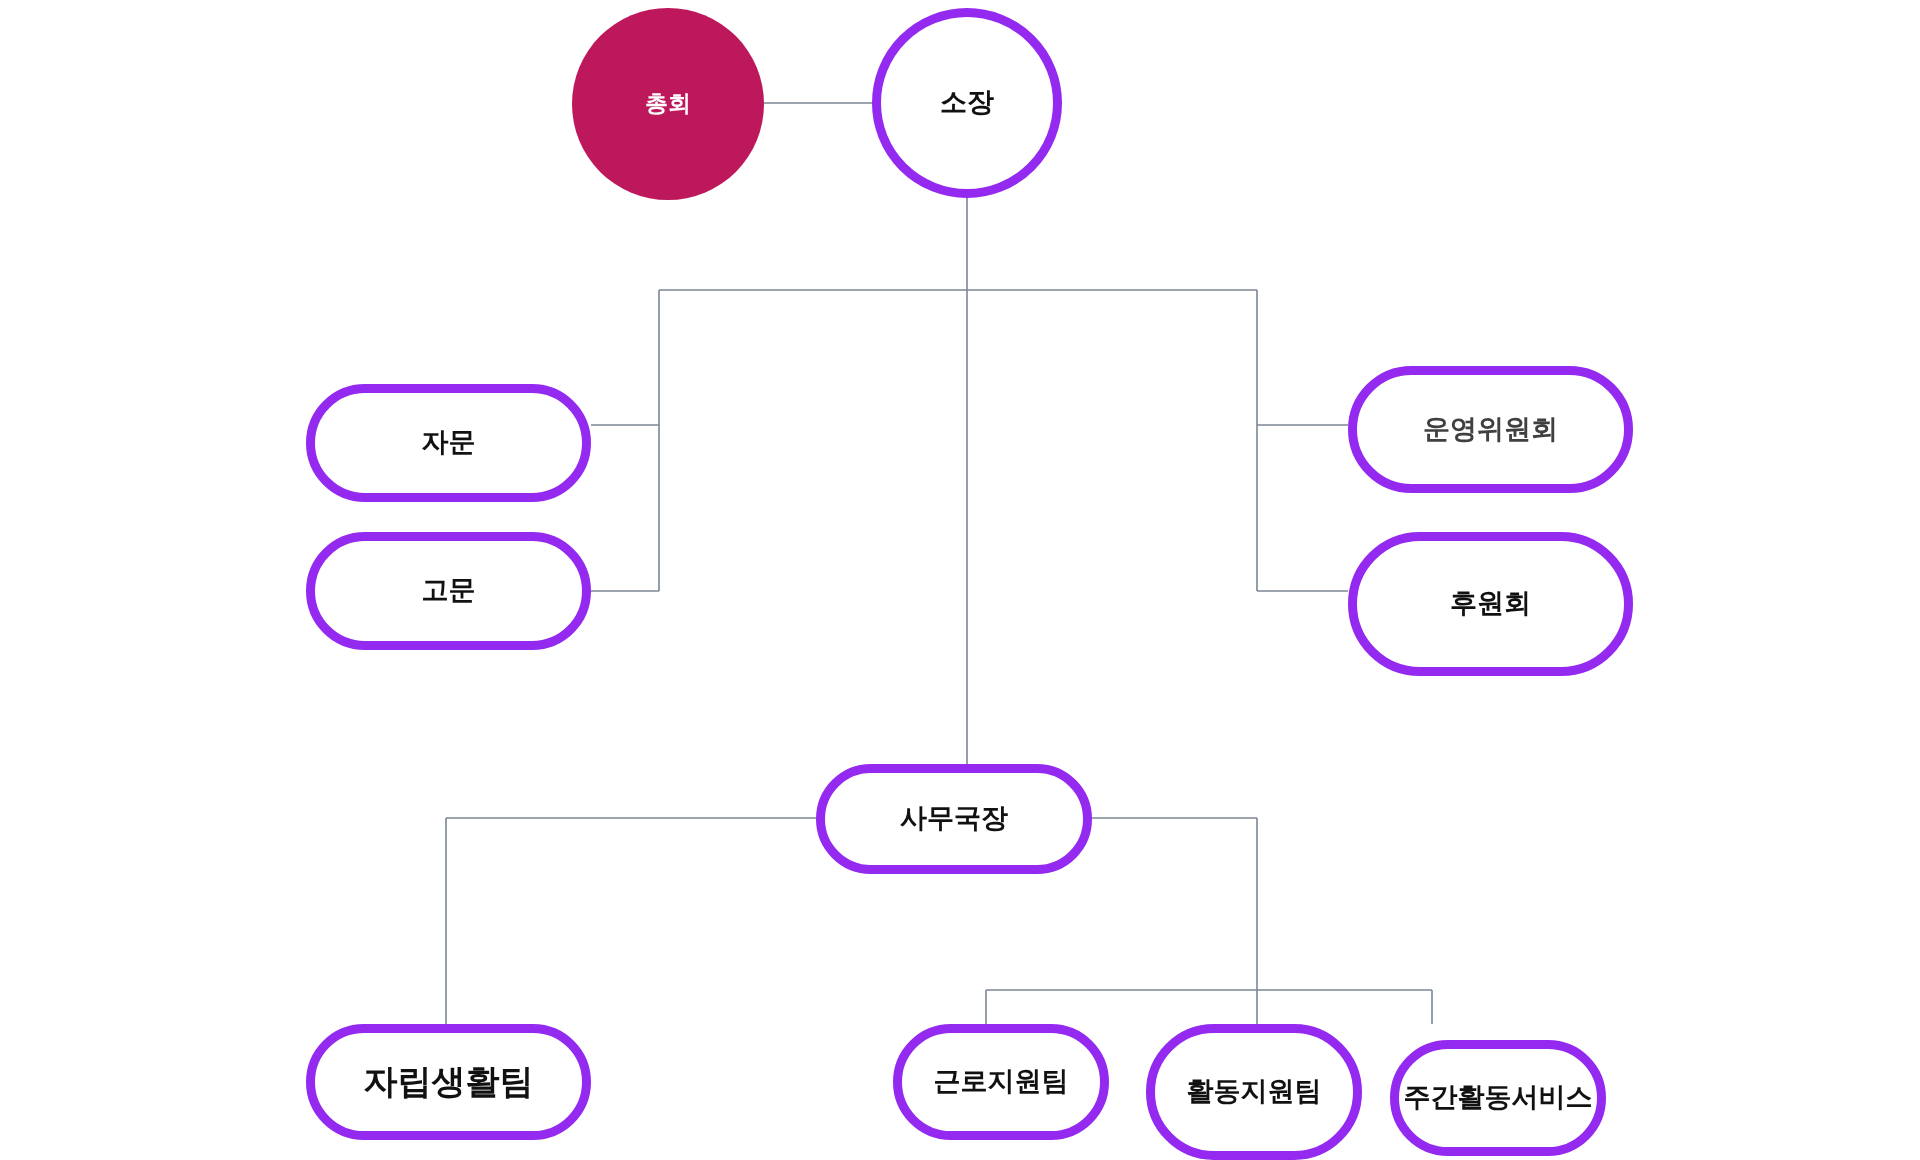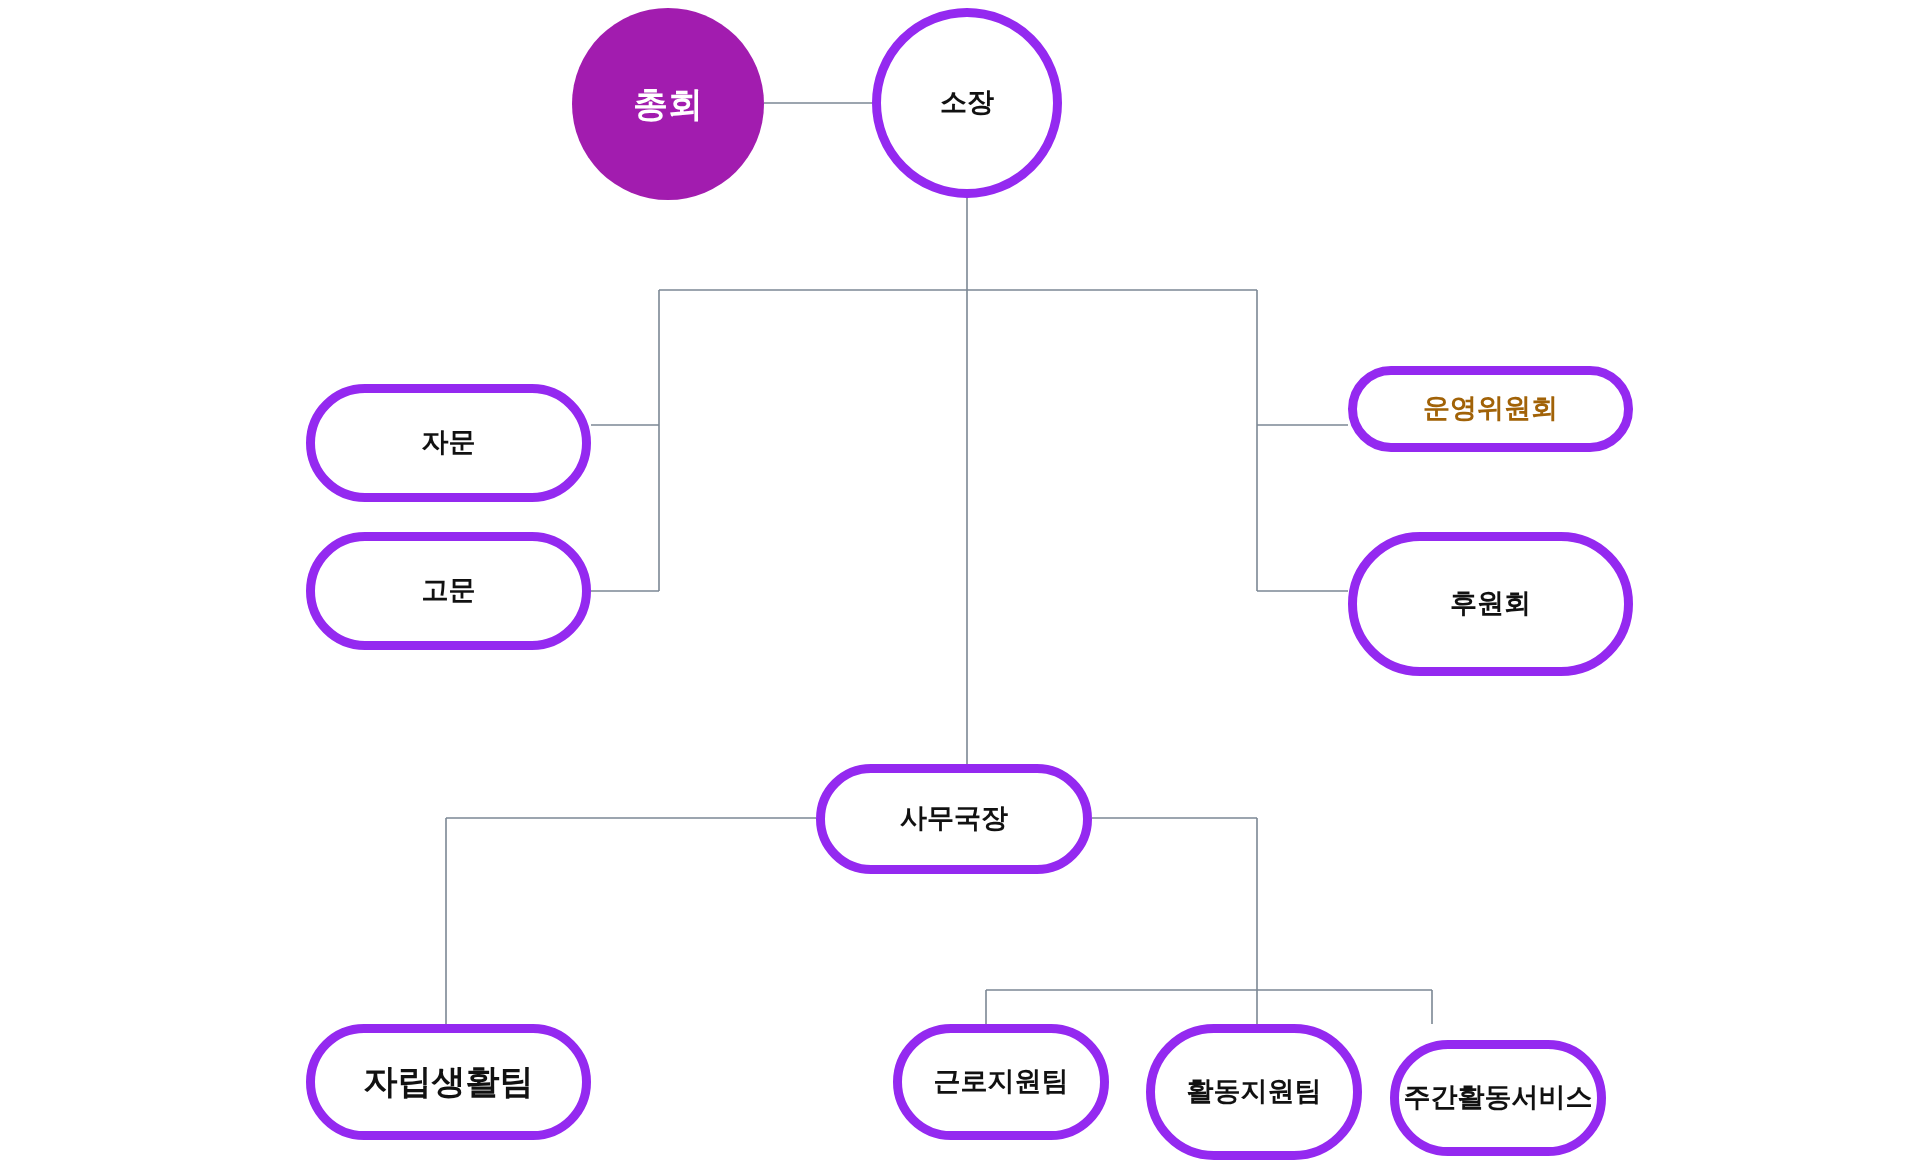--- a/index.html
+++ b/index.html
@@ -79,37 +79,37 @@
       <path d="M 816 818 L 446 818" stroke="#7b8794" stroke-width="1.6" fill="none"></path>
       <path d="M 446 818 L 446 1024" stroke="#7b8794" stroke-width="1.6" fill="none"></path>
       <path d="M 1092 818 L 1257 818" stroke="#7b8794" stroke-width="1.6" fill="none"></path>
       <path d="M 1257 818 L 1257 990" stroke="#7b8794" stroke-width="1.6" fill="none"></path>
       <path d="M 986 990 L 1432 990" stroke="#7b8794" stroke-width="1.6" fill="none"></path>
       <path d="M 986 990 L 986 1024" stroke="#7b8794" stroke-width="1.6" fill="none"></path>
       <path d="M 1257 990 L 1257 1024" stroke="#7b8794" stroke-width="1.6" fill="none"></path>
       <path d="M 1432 990 L 1432 1024" stroke="#7b8794" stroke-width="1.6" fill="none"></path>
     </svg>
 
-  <div class="node node-circle-filled" style="left: 572px; top: 8px; width: 192px; height: 192px; font-size: 35px; background: #a21caf; color: rgb(255, 255, 255);">
+  <div class="node node-circle-filled" style="left: 572px; top: 8px; width: 192px; height: 192px; font-size: 23px; background: #be185d; color: rgb(255, 255, 255);">
     <span class="node-label">총회</span>
   </div>
 
   <div class="node node-circle-outline" style="left: 872px; top: 8px; width: 190px; height: 190px; font-size: 27px; border-color: rgb(148, 41, 240); color: rgb(17, 17, 17);">
     <span class="node-label">소장</span>
   </div>
 
   <div class="node node-pill" style="left: 306px; top: 384px; width: 285px; height: 118px; font-size: 27px; border-color: rgb(148, 41, 240); color: rgb(17, 17, 17);">
     <span class="node-label">자문</span>
   </div>
 
   <div class="node node-pill" style="left: 306px; top: 532px; width: 285px; height: 118px; font-size: 27px; border-color: rgb(148, 41, 240); color: rgb(17, 17, 17); text-align: center;">
     <span class="node-label">고문</span>
   </div>
 
-  <div class="node node-pill" style="left: 1348px; top: 366px; width: 285px; height: 86px; font-size: 27px; border-color: rgb(148, 41, 240); color: #a16207;">
+  <div class="node node-pill" style="left: 1348px; top: 366px; width: 285px; height: 127px; font-size: 27px; border-color: rgb(148, 41, 240); color: #404040;">
     <span class="node-label">운영위원회</span>
   </div>
 
   <div class="node node-pill" style="left: 1348px; top: 532px; width: 285px; height: 144px; font-size: 27px; border-color: rgb(148, 41, 240); color: rgb(17, 17, 17);">
     <span class="node-label">후원회</span>
   </div>
 
   <div class="node node-pill" style="left: 816px; top: 764px; width: 276px; height: 110px; font-size: 27px; border-color: rgb(148, 41, 240); color: rgb(17, 17, 17);">
     <span class="node-label">사무국장</span>
   </div>

